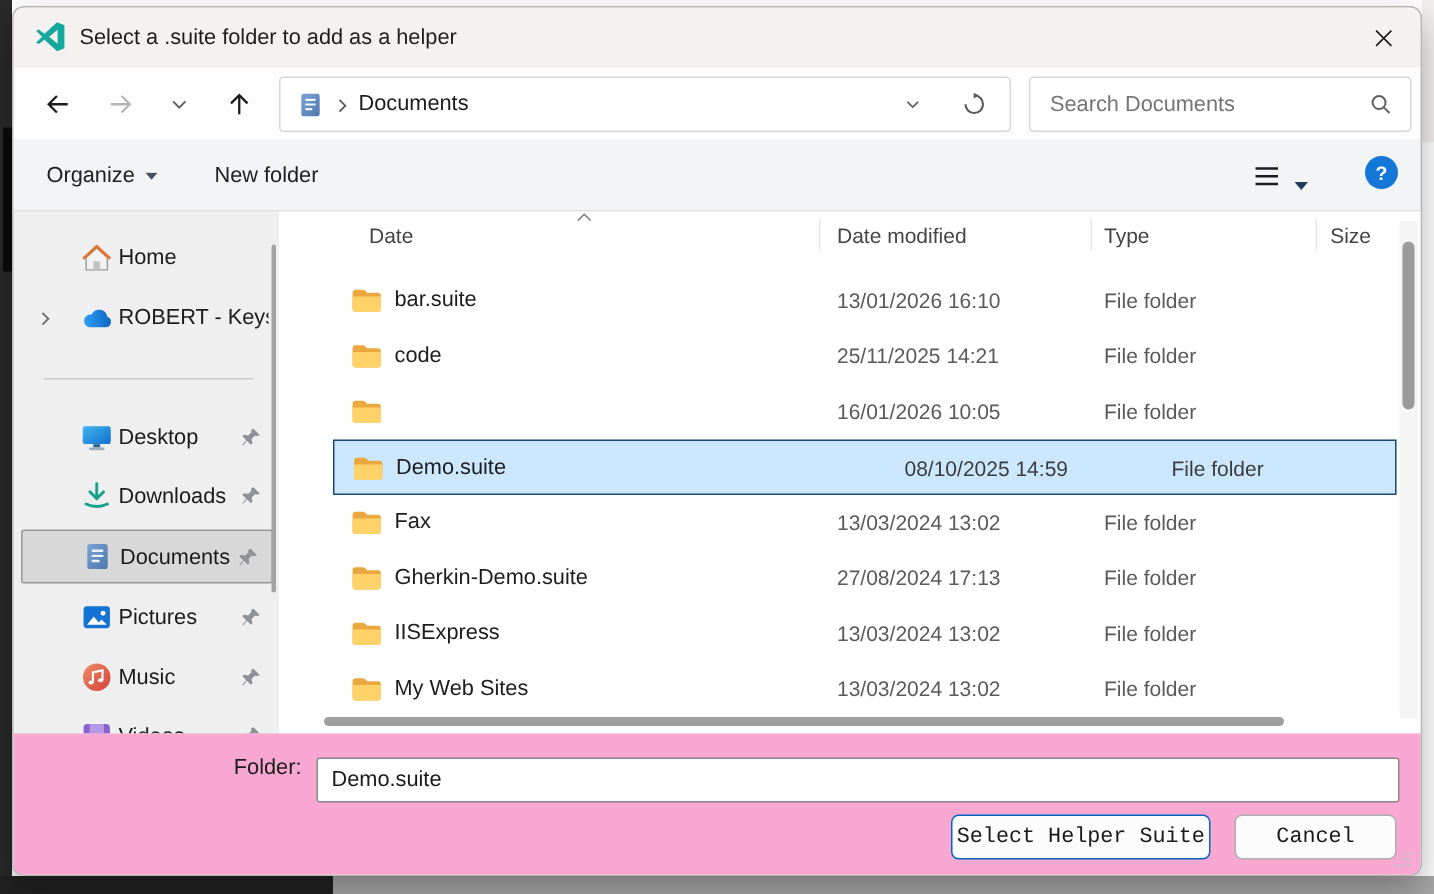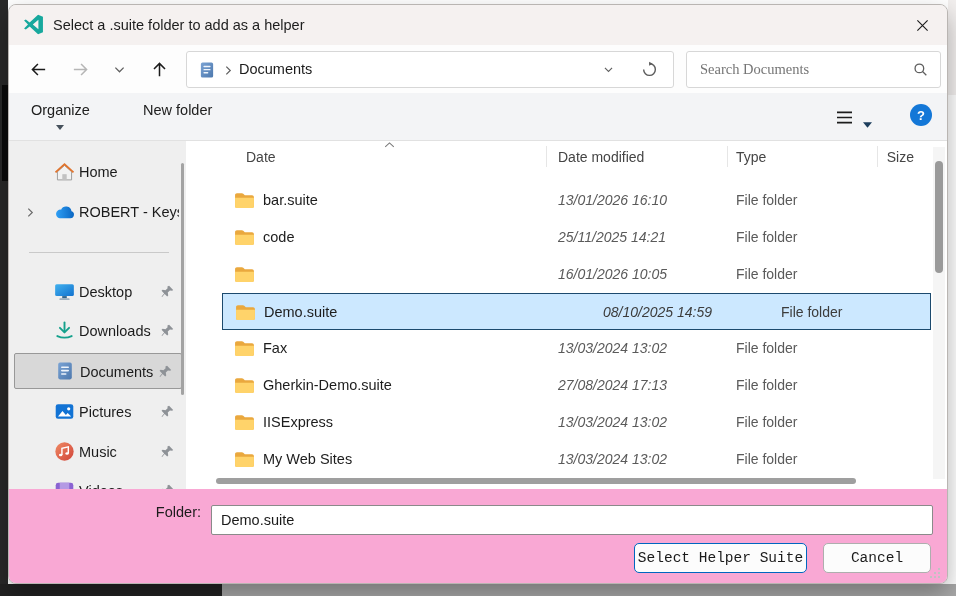--- a/index.html
+++ b/index.html
@@ -38,28 +38,28 @@
                 border:1px solid #d7d7d7; border-radius:3px; }
   .addr-docicon { position:absolute; left:11px; top:9px; }
   .addr-chev { position:absolute; left:38px; top:13px; }
   .addr-loc { position:absolute; left:52px; top:0; line-height:35px; font-size:14.5px; color:#1b1b1b; }
   .addr-dd { position:absolute; right:52px; top:5px; width:26px; height:25px; display:flex; align-items:center; justify-content:center; cursor:pointer; }
   .addr-refresh { position:absolute; right:10px; top:5px; width:28px; height:25px; display:flex; align-items:center; justify-content:center; cursor:pointer; }
 
   .searchbox { position:absolute; left:677px; top:6px; width:255px; height:37px; background:#fff;
                border:1px solid #d7d7d7; border-radius:3px; }
   .searchbox input { position:absolute; left:0; top:0; width:215px; height:35px; border:none; outline:none;
-                     padding-left:13px; font-family:Liberation Serif, serif; font-size:14.5px; color:#0f766e; background:transparent; }
+                     padding-left:13px; font-family:Liberation Sans, sans-serif; font-size:14.5px; color:#0f766e; background:transparent; }
   .searchbox input::placeholder { color:#757575; opacity:1; }
   .search-ic { position:absolute; right:12px; top:10px; }
 
   
   .toolbar { position:absolute; left:0; top:88px; width:100%; height:48px; background:#f3f4f6; border-bottom:1px solid #e1e1e1; }
   .tb-btn { position:absolute; top:9px; height:30px; display:flex; align-items:center; gap:7px; padding:0 10px;
-            font-size:14.5px; color:#202020; cursor:pointer;flex-direction:column; }
+            font-size:14.5px; color:#202020; cursor:pointer; }
   .tb-organize { left:12px; }
   .tb-newfolder { left:124px; }
   .tb-views { position:absolute; left:824px; top:12px; width:22px; height:24px; display:flex; align-items:center; justify-content:center; cursor:pointer; }
   .tb-viewdd { position:absolute; left:854px; top:21px; cursor:pointer; }
   .help-btn { position:absolute; left:901px; top:11px; width:22px; height:22px; border-radius:50%; background:#1377d7;
               color:#fff; font-size:13px; font-weight:bold; display:flex; align-items:center; justify-content:center; cursor:pointer; }
 
   
   .sidebar { position:absolute; left:0; top:136px; width:177px; height:348px; overflow:hidden; }
   .sb-item { position:absolute; left:0; width:177px; height:36px; cursor:pointer; }
@@ -78,21 +78,21 @@
   .lp-header { position:absolute; left:0; top:0; width:100%; height:31px; }
   .hcol { position:absolute; top:4px; line-height:24px; font-size:14px; color:#454545; cursor:pointer; }
   .hc-name { left:60px; } .hc-date { left:372px; } .hc-type { left:550px; } .hc-size { left:660px; width:68px; text-align:right; }
   .sort-ic { position:absolute; left:198px; top:1px; }
   .hdiv { position:absolute; top:5px; width:1px; height:21px; background:#e6e6e6; }
   .hd1 { left:360px; } .hd2 { left:541px; } .hd3 { left:691px; }
 
   .row { position:absolute; left:36px; width:709px; height:37px; cursor:pointer; }
   .row .fic { position:absolute; left:12px; top:10px; }
   .row .nm { position:absolute; left:41px; top:0; line-height:37px; font-size:14.5px; color:#1d1d1d; white-space:nowrap; }
-  .row .dt { position:absolute; left:336px; top:0; line-height:37px; font-size:14px; color:#5a5a5a;font-style:italic; }
+  .row .dt { position:absolute; left:336px; top:0; line-height:37px; font-size:14px; color:#5a5a5a; }
   .row .tp { position:absolute; left:514px; top:0; line-height:37px; font-size:14px; color:#5a5a5a; }
   .row.sel { background:#cce8ff; border:1px solid #1c4a6e; }
   .row.sel .dt, .row.sel .tp { color:#3c3c3c;margin-left:44px; }
   .r0{top:41px} .r1{top:78px} .r2{top:115px} .r3{top:152px} .r4{top:189px} .r5{top:226px} .r6{top:263px} .r7{top:300px}
 
   .v-scroll { position:absolute; left:747px; top:6px; width:12px; height:332px; background:#f5f5f5; }
   .v-thumb { position:absolute; left:2px; top:14px; width:8px; height:112px; background:#9a9a9a; border-radius:4px; }
   .h-scroll { position:absolute; left:30px; top:337px; width:640px; height:6px; background:#9f9f9f; border-radius:3px; }
 
   

